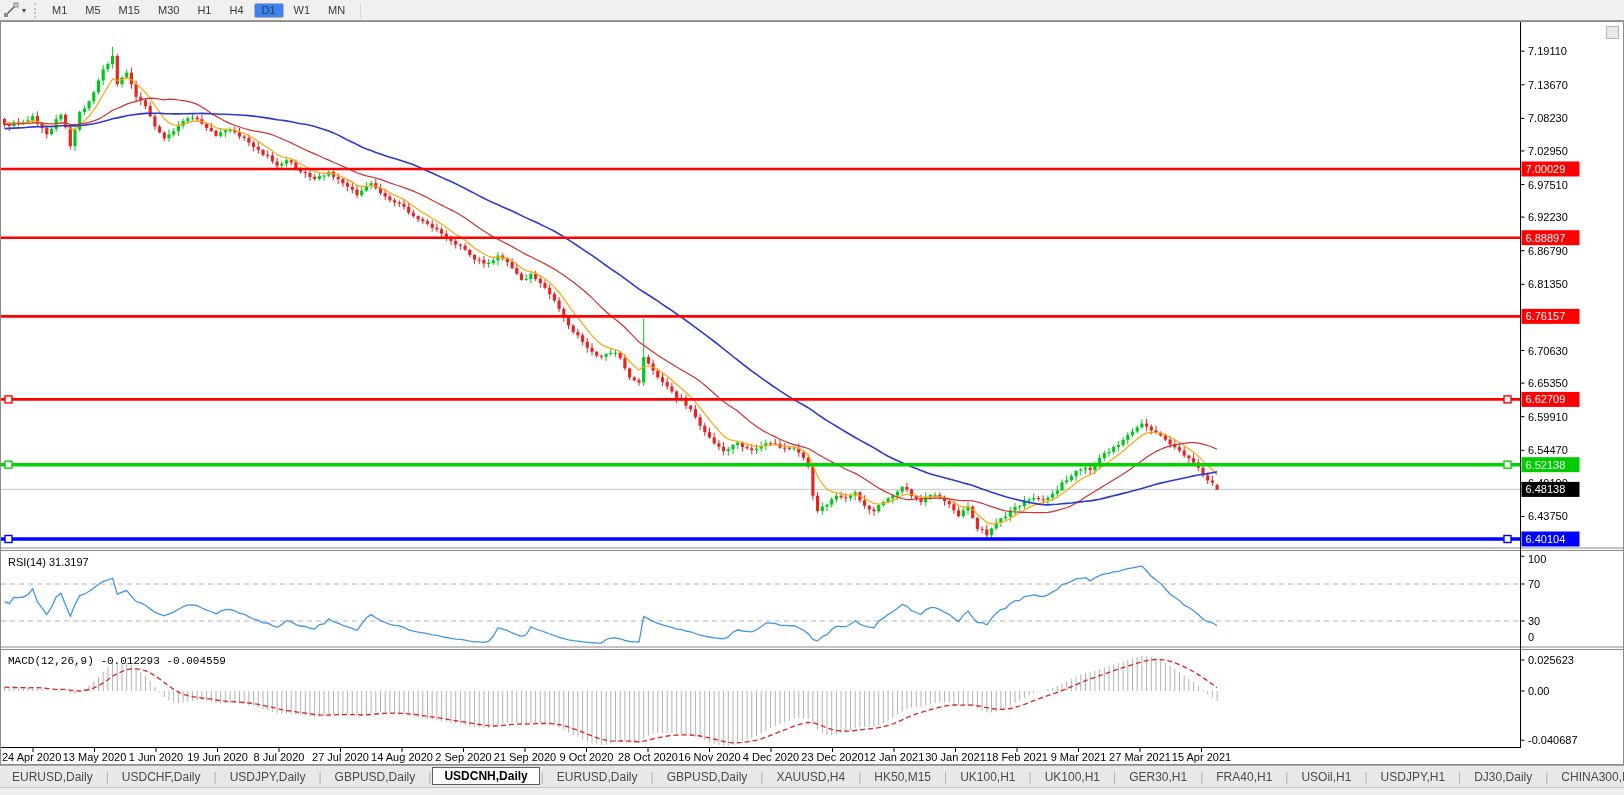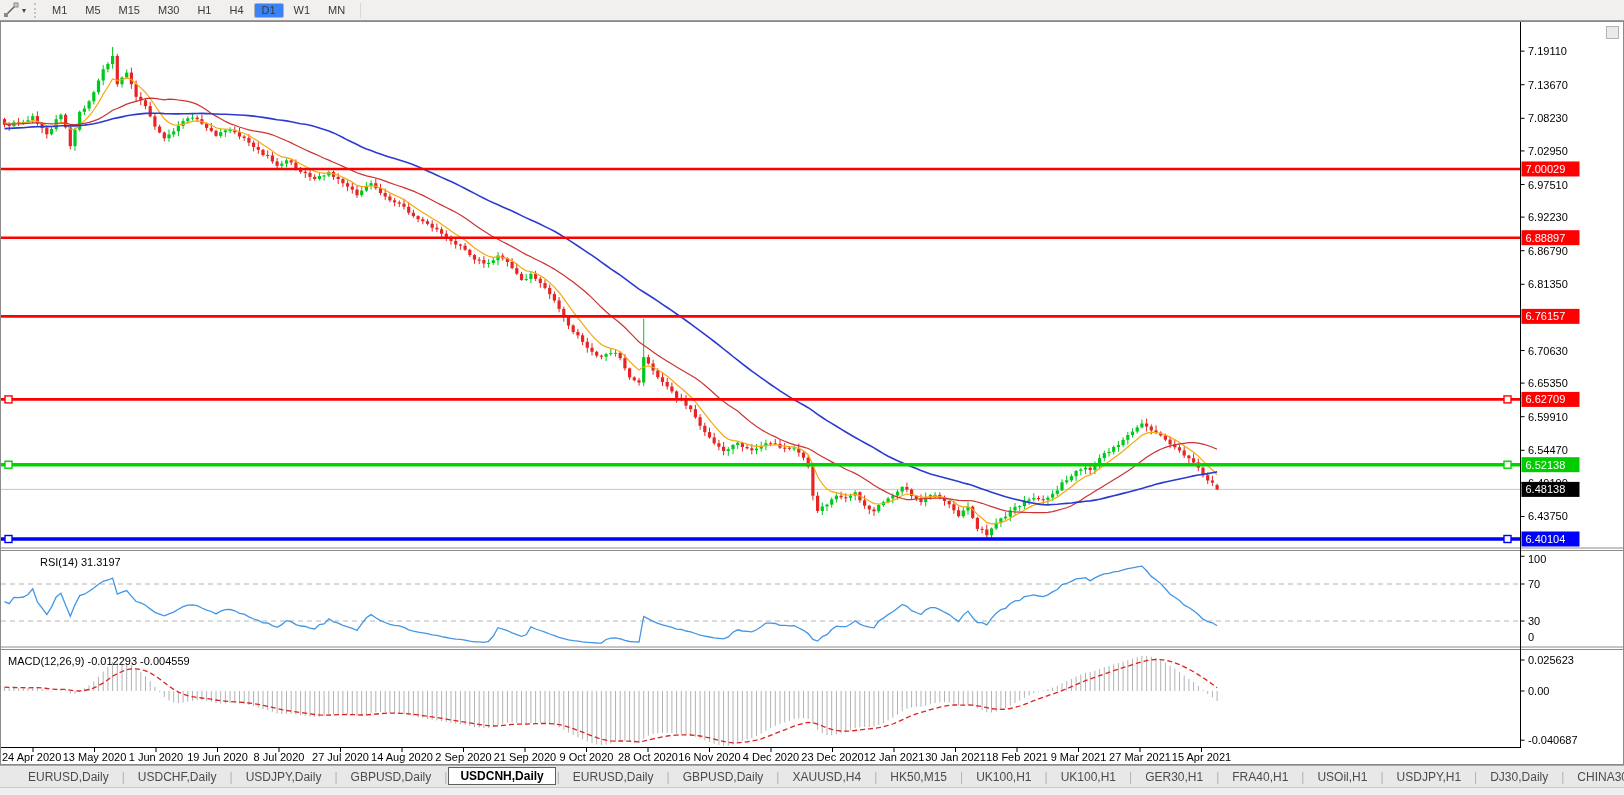--- a/index.html
+++ b/index.html
@@ -37,21 +37,21 @@
   .chart-title .sym{margin-right:9px;}
   .scrollbox{
     position:absolute;top:4px;right:4px;width:13px;height:13px;z-index:6;
     background:#eaeaea;border:1px solid #b4b4b4;box-sizing:border-box;
   }
   
   .tabbar{
     position:absolute;top:765px;left:0;width:1624px;height:22px;
     background:#e8e8e8;border-top:1px solid #a8a8a8;box-sizing:border-box;
     display:flex;align-items:center;font-size:12px;color:#4c4c4c;
-    white-space:nowrap;overflow:hidden;padding-left:16px;
+    white-space:nowrap;overflow:hidden;
   }
   .tab{padding:2px 12px;cursor:default;}
   .tab.active{
     background:#ffffff;border:1px solid #5f5f5f;color:#000;font-weight:bold;
     padding:1px 11px;margin-top:-1px;
   }
   .tabsep{color:#b2b2b2;padding:0 1px;}
   
   .statusbar{
     position:absolute;top:787px;left:0;width:1624px;height:8px;
@@ -995,22 +995,22 @@
         <line x1="1017" y1="747.5" x2="1017" y2="752" stroke="#000" stroke-width="1"></line>
         <text x="1017" y="761" text-anchor="middle" fill="#000" font-size="11">18 Feb 2021</text>
         <line x1="1078.5" y1="747.5" x2="1078.5" y2="752" stroke="#000" stroke-width="1"></line>
         <text x="1078.5" y="761" text-anchor="middle" fill="#000" font-size="11">9 Mar 2021</text>
         <line x1="1140" y1="747.5" x2="1140" y2="752" stroke="#000" stroke-width="1"></line>
         <text x="1140" y="761" text-anchor="middle" fill="#000" font-size="11">27 Mar 2021</text>
         <line x1="1201.5" y1="747.5" x2="1201.5" y2="752" stroke="#000" stroke-width="1"></line>
         <text x="1201.5" y="761" text-anchor="middle" fill="#000" font-size="11">15 Apr 2021</text>
       </g>
     </svg>
-  <div class="pane-label" style="top:534px;margin-left:32px;">RSI(14) 31.3197</div>
-  <div class="pane-label" style="top:633px;">MACD(12,26,9) -0.012293 -0.004559</div>
+  <div class="pane-label" style="top:534px;">RSI(14) 31.3197</div>
+  <div class="pane-label" style="top:633px;font-family:Liberation Mono, monospace;">MACD(12,26,9) -0.012293 -0.004559</div>
   <div class="scrollbox"></div>
 </div>
 
 <div class="tabbar" id="tabbar">
     <span class="tab">EURUSD,Daily</span>
     <span class="tabsep">|</span>
     <span class="tab">USDCHF,Daily</span>
     <span class="tabsep">|</span>
     <span class="tab">USDJPY,Daily</span>
     <span class="tabsep">|</span>

